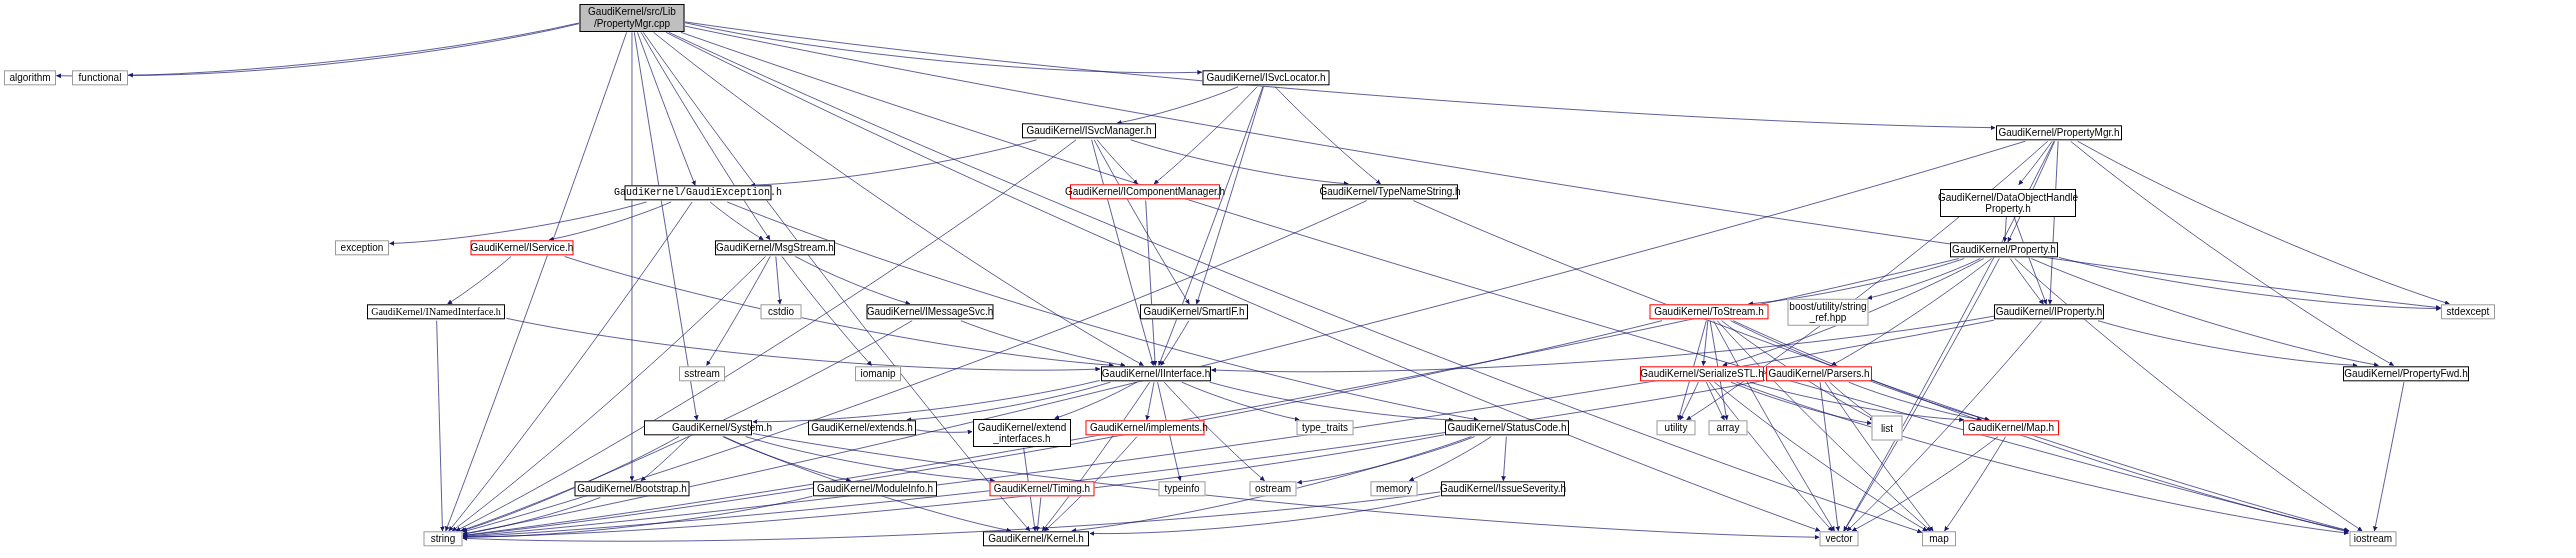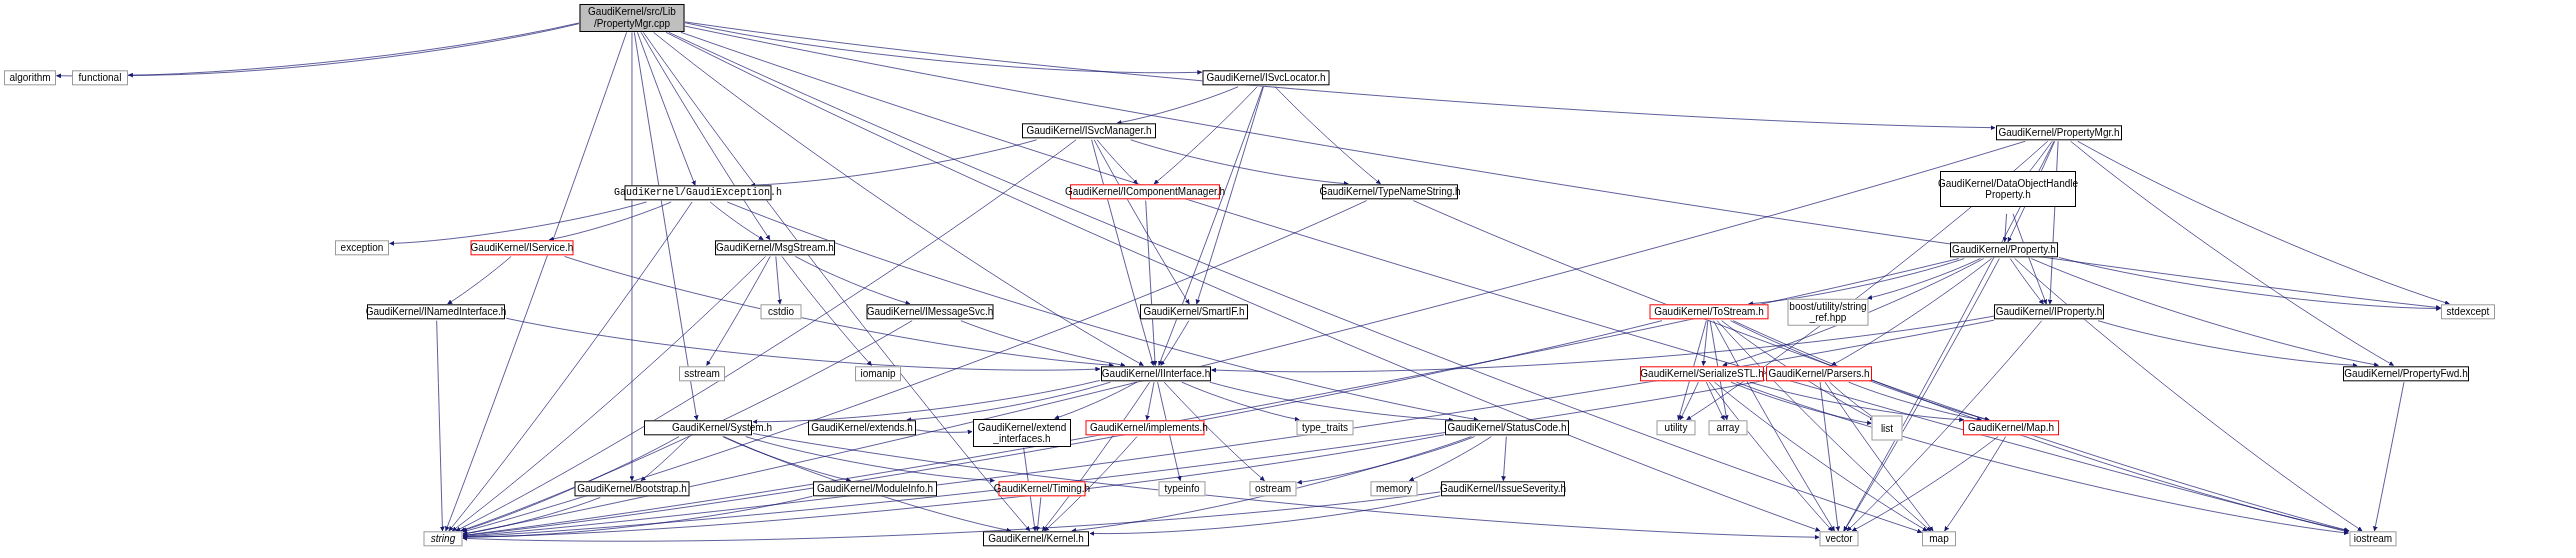--- a/index.html
+++ b/index.html
@@ -196,27 +196,27 @@
       <div class="node kind-root" style="left: 632px; top: 17.5px; width: 105px; height: 28px;"><span class="node-label">GaudiKernel/src/Lib
 /PropertyMgr.cpp</span></div>
       <div class="node kind-system" style="left: 30px; top: 78px; width: 52px; height: 15.4px;"><span class="node-label">algorithm</span></div>
       <div class="node kind-system" style="left: 100px; top: 78px; width: 56px; height: 15.4px;"><span class="node-label">functional</span></div>
       <div class="node kind-header" style="left: 1266px; top: 78px; width: 127px; height: 15.4px;"><span class="node-label">GaudiKernel/ISvcLocator.h</span></div>
       <div class="node kind-header" style="left: 1089px; top: 131px; width: 134px; height: 15.4px;"><span class="node-label">GaudiKernel/ISvcManager.h</span></div>
       <div class="node kind-header" style="left: 2059px; top: 133px; width: 126px; height: 15.4px;"><span class="node-label">GaudiKernel/PropertyMgr.h</span></div>
       <div class="node kind-header" style="left: 698px; top: 193px; width: 147px; height: 15.4px; font-family: Liberation Mono, monospace;"><span class="node-label">GaudiKernel/GaudiException.h</span></div>
       <div class="node kind-highlight" style="left: 1145px; top: 192px; width: 150px; height: 15.4px;"><span class="node-label">GaudiKernel/IComponentManager.h</span></div>
       <div class="node kind-header" style="left: 1390px; top: 192px; width: 136px; height: 15.4px;"><span class="node-label">GaudiKernel/TypeNameString.h</span></div>
-      <div class="node kind-header" style="left: 2008px; top: 189px; width: 136px; height: 36px; text-align: center;"><span class="node-label">GaudiKernel/DataObjectHandle
+      <div class="node kind-header" style="left: 2008px; top: 203px; width: 136px; height: 28px; text-align: center;"><span class="node-label">GaudiKernel/DataObjectHandle
 Property.h</span></div>
       <div class="node kind-system" style="left: 362px; top: 248px; width: 54px; height: 15.4px;"><span class="node-label">exception</span></div>
       <div class="node kind-highlight" style="left: 522px; top: 248px; width: 103px; height: 15.4px;"><span class="node-label">GaudiKernel/IService.h</span></div>
       <div class="node kind-header" style="left: 775px; top: 248px; width: 120px; height: 15.4px;"><span class="node-label">GaudiKernel/MsgStream.h</span></div>
       <div class="node kind-header" style="left: 2004px; top: 250px; width: 108px; height: 15.4px;"><span class="node-label">GaudiKernel/Property.h</span></div>
-      <div class="node kind-header" style="left: 436px; top: 312px; width: 138px; height: 15.4px;"><span class="node-label">GaudiKernel/INamedInterface.h</span></div>
+      <div class="node kind-header" style="left: 436px; top: 312px; width: 138px; height: 15.4px; font-family: Liberation Serif, serif;"><span class="node-label">GaudiKernel/INamedInterface.h</span></div>
       <div class="node kind-system" style="left: 781px; top: 312px; width: 41px; height: 15.4px;"><span class="node-label">cstdio</span></div>
       <div class="node kind-header" style="left: 930px; top: 312px; width: 127px; height: 15.4px;"><span class="node-label">GaudiKernel/IMessageSvc.h</span></div>
       <div class="node kind-header" style="left: 1194px; top: 312px; width: 108px; height: 15.4px;"><span class="node-label">GaudiKernel/SmartIF.h</span></div>
       <div class="node kind-highlight" style="left: 1709px; top: 312px; width: 119px; height: 15.4px;"><span class="node-label">GaudiKernel/ToStream.h</span></div>
       <div class="node kind-system" style="left: 1828px; top: 312px; width: 81px; height: 26.5px; justify-content: center;"><span class="node-label">boost/utility/string
 _ref.hpp</span></div>
       <div class="node kind-header" style="left: 2049px; top: 312px; width: 110px; height: 15.4px;"><span class="node-label">GaudiKernel/IProperty.h</span></div>
       <div class="node kind-system" style="left: 2468px; top: 312px; width: 54px; height: 15.4px;"><span class="node-label">stdexcept</span></div>
       <div class="node kind-system" style="left: 702px; top: 374px; width: 46px; height: 15.4px;"><span class="node-label">sstream</span></div>
       <div class="node kind-system" style="left: 878px; top: 374px; width: 46px; height: 15.4px;"><span class="node-label">iomanip</span></div>
@@ -230,25 +230,25 @@
 _interfaces.h</span></div>
       <div class="node kind-highlight" style="left: 1145px; top: 428px; width: 119px; height: 15.4px; padding-left: 8px;"><span class="node-label">GaudiKernel/implements.h</span></div>
       <div class="node kind-system" style="left: 1325px; top: 428px; width: 57px; height: 15.4px;"><span class="node-label">type_traits</span></div>
       <div class="node kind-header" style="left: 1507px; top: 428px; width: 124px; height: 15.4px; text-align: center;"><span class="node-label">GaudiKernel/StatusCode.h</span></div>
       <div class="node kind-system" style="left: 1676px; top: 428px; width: 39px; height: 15.4px;"><span class="node-label">utility</span></div>
       <div class="node kind-system" style="left: 1728px; top: 428px; width: 39px; height: 15.4px;"><span class="node-label">array</span></div>
       <div class="node kind-system" style="left: 1887px; top: 428px; width: 31px; height: 25px;"><span class="node-label">list</span></div>
       <div class="node kind-highlight" style="left: 2011px; top: 428px; width: 96px; height: 15.4px;"><span class="node-label">GaudiKernel/Map.h</span></div>
       <div class="node kind-header" style="left: 632px; top: 489px; width: 115px; height: 15.4px;"><span class="node-label">GaudiKernel/Bootstrap.h</span></div>
       <div class="node kind-header" style="left: 875px; top: 489px; width: 124px; height: 15.4px;"><span class="node-label">GaudiKernel/ModuleInfo.h</span></div>
-      <div class="node kind-highlight" style="left: 1042px; top: 489px; width: 87px; height: 15.4px;"><span class="node-label">GaudiKernel/Timing.h</span></div>
+      <div class="node kind-highlight" style="left: 1042px; top: 489px; width: 105px; height: 15.4px;"><span class="node-label">GaudiKernel/Timing.h</span></div>
       <div class="node kind-system" style="left: 1182px; top: 489px; width: 47px; height: 15.4px;"><span class="node-label">typeinfo</span></div>
       <div class="node kind-system" style="left: 1273px; top: 489px; width: 47px; height: 15.4px;"><span class="node-label">ostream</span></div>
       <div class="node kind-system" style="left: 1394px; top: 489px; width: 47px; height: 15.4px;"><span class="node-label">memory</span></div>
       <div class="node kind-header" style="left: 1503px; top: 489px; width: 124px; height: 15.4px;"><span class="node-label">GaudiKernel/IssueSeverity.h</span></div>
-      <div class="node kind-system" style="left: 443px; top: 539px; width: 39px; height: 15.4px; font-style: italic;"><span class="node-label">string</span></div>
+      <div class="node kind-system" style="left: 443px; top: 539px; width: 39px; height: 15.4px;"><span class="node-label">string</span></div>
       <div class="node kind-header" style="left: 1036px; top: 539px; width: 106px; height: 15.4px;"><span class="node-label">GaudiKernel/Kernel.h</span></div>
       <div class="node kind-system" style="left: 1839px; top: 539px; width: 39px; height: 15.4px;"><span class="node-label">vector</span></div>
       <div class="node kind-system" style="left: 1939px; top: 539px; width: 34px; height: 15.4px;"><span class="node-label">map</span></div>
       <div class="node kind-system" style="left: 2373px; top: 539px; width: 47px; height: 15.4px;"><span class="node-label">iostream</span></div>
     </div>
 </div>
 
 
 </body></html>

